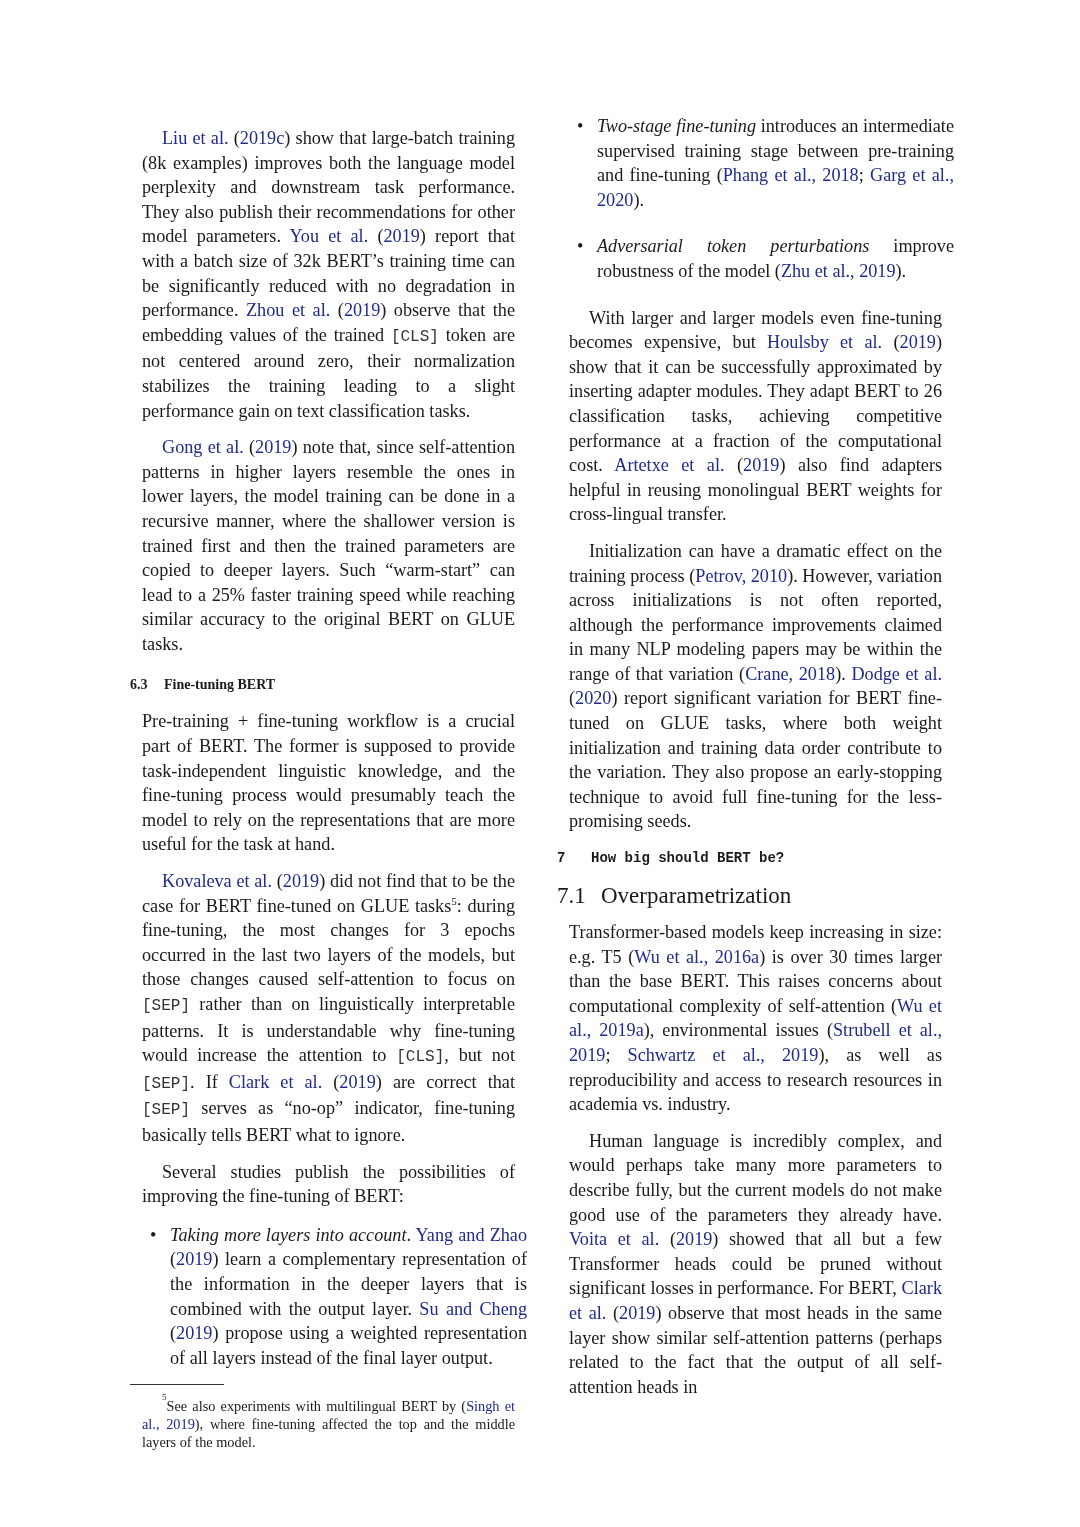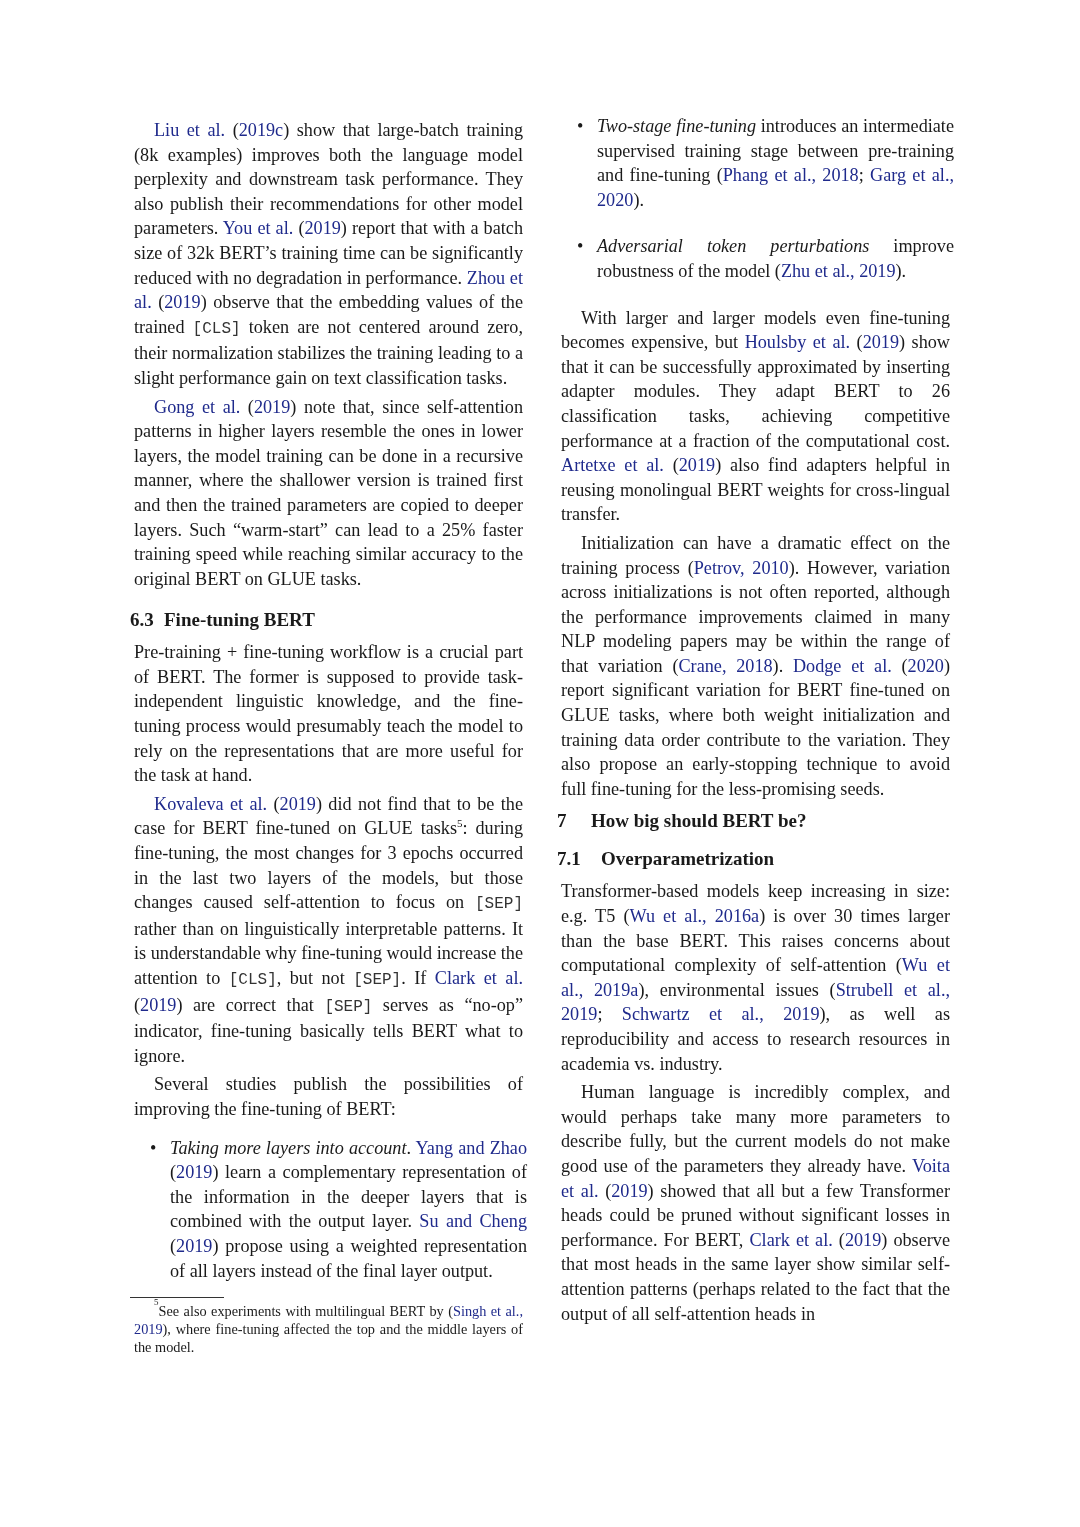--- a/index.html
+++ b/index.html
@@ -1,29 +1,29 @@
 <!DOCTYPE html>
 <html><head>
 <meta charset="utf-8">
 <style>
   html, body { margin: 0; padding: 0; background: #ffffff; }
   body { width: 1080px; height: 1527px; position: relative; overflow: hidden;
          font-family: "Liberation Serif", "DejaVu Serif", serif; color: #1a1a1a; }
   .col { position: absolute; top: 114px; width: 397px; font-size: 18.2px; line-height: 24.6px; text-align: justify; hyphens: none; }
   .col-left { left: 130px; }
   .col-right { left: 557px; }
-  p { margin: 4px; }
+  p { margin: 12px; }
   p.indent { text-indent: 20px; }
   .cite { color: #1f2a8c; }
   .mono { font-family: "Liberation Mono", "DejaVu Sans Mono", monospace; font-size: 16px; color: #333; }
   em { }
   sup { font-size: 11px; line-height: 0; }
-  h2.sec { font-size: 19px; font-weight: bold; margin: 17px 0 8px 0; line-height: 24px; }
+  h2.sec { font-size: 14px; font-weight: bold; margin: 17px 0 8px 0; line-height: 24px; }
   h2.sec .num { display: inline-block; width: 34px; }
-  h3.sub { font-size: 19px; font-weight: bold; margin: 14px 0 8px 0; line-height: 24px; }
+  h3.sub { font-size: 23px; font-weight: normal; margin: 14px 0 8px 0; line-height: 24px; }
   h3.sub .num { display: inline-block; width: 44px; }
   ul.bullets { list-style: none; margin: 14px 0 0 0; padding: 0; }
   ul.bullets li { position: relative; padding-left: 40px; margin-bottom: 22px; }
   ul.bullets li .bullet { position: absolute; left: 20px; top: 0; }
   .footnote-rule { width: 94px; border-top: 1px solid #333; margin-top: 10px; margin-bottom: 4px; }
   .footnote { font-size: 14.3px; line-height: 18px; text-align: justify; }
   .footnote .fn-mark { font-size: 9px; vertical-align: top; line-height: 0; }
   .col-left .footnote { text-indent: 20px; }
 </style>
 </head>
@@ -56,20 +56,20 @@
   <ul class="bullets" style="margin-top:0;">
     <li><span class="bullet">•</span><em>Two-stage fine-tuning</em><span> introduces an intermediate supervised training stage between pre-training and fine-tuning (</span><span class="cite">Phang et al., 2018</span><span>; </span><span class="cite">Garg et al., 2020</span><span>).</span></li>
     <li><span class="bullet">•</span><em>Adversarial token perturbations</em><span> improve robustness of the model (</span><span class="cite">Zhu et al., 2019</span><span>).</span></li>
   </ul>
 
   <p class="indent"><span>With larger and larger models even fine-tuning becomes expensive, but </span><span class="cite">Houlsby et al.</span> (<span class="cite">2019</span>)<span> show that it can be successfully approximated by inserting adapter modules. They adapt BERT to 26 classification tasks, achieving competitive performance at a fraction of the computational cost. </span><span class="cite">Artetxe et al.</span> (<span class="cite">2019</span>)<span> also find adapters helpful in reusing monolingual BERT weights for cross-lingual transfer.</span></p>
 
 
   <p class="indent"><span>Initialization can have a dramatic effect on the training process (</span><span class="cite">Petrov, 2010</span><span>). However, variation across initializations is not often reported, although the performance improvements claimed in many NLP modeling papers may be within the range of that variation (</span><span class="cite">Crane, 2018</span><span>). </span><span class="cite">Dodge et al.</span> (<span class="cite">2020</span>)<span> report significant variation for BERT fine-tuned on GLUE tasks, where both weight initialization and training data order contribute to the variation. They also propose an early-stopping technique to avoid full fine-tuning for the less-promising seeds.</span></p>
 
-  <h2 class="sec" style="margin-top:8px;"><span class="num">7</span><span>How big should BERT be?</span></h2>
+  <h2 class="sec" style="margin-top:8px;font-family:Liberation Mono, monospace;"><span class="num">7</span><span>How big should BERT be?</span></h2>
 
   <h3 class="sub"><span class="num">7.1</span><span>Overparametrization</span></h3>
 
   <p><span>Transformer-based models keep increasing in size: e.g. T5 (</span><span class="cite">Wu et al., 2016a</span><span>) is over 30 times larger than the base BERT. This raises concerns about computational complexity of self-attention (</span><span class="cite">Wu et al., 2019a</span><span>), environmental issues (</span><span class="cite">Strubell et al., 2019</span><span>; </span><span class="cite">Schwartz et al., 2019</span><span>), as well as reproducibility and access to research resources in academia vs. industry.</span></p>
 
   <p class="indent"><span>Human language is incredibly complex, and would perhaps take many more parameters to describe fully, but the current models do not make good use of the parameters they already have. </span><span class="cite">Voita et al.</span> (<span class="cite">2019</span>)<span> showed that all but a few Transformer heads could be pruned without significant losses in performance. For BERT, </span><span class="cite">Clark et al.</span> (<span class="cite">2019</span>)<span> observe that most heads in the same layer show similar self-attention patterns (perhaps related to the fact that the output of all self-attention heads in</span></p>
 </div>
 
 </body></html>

